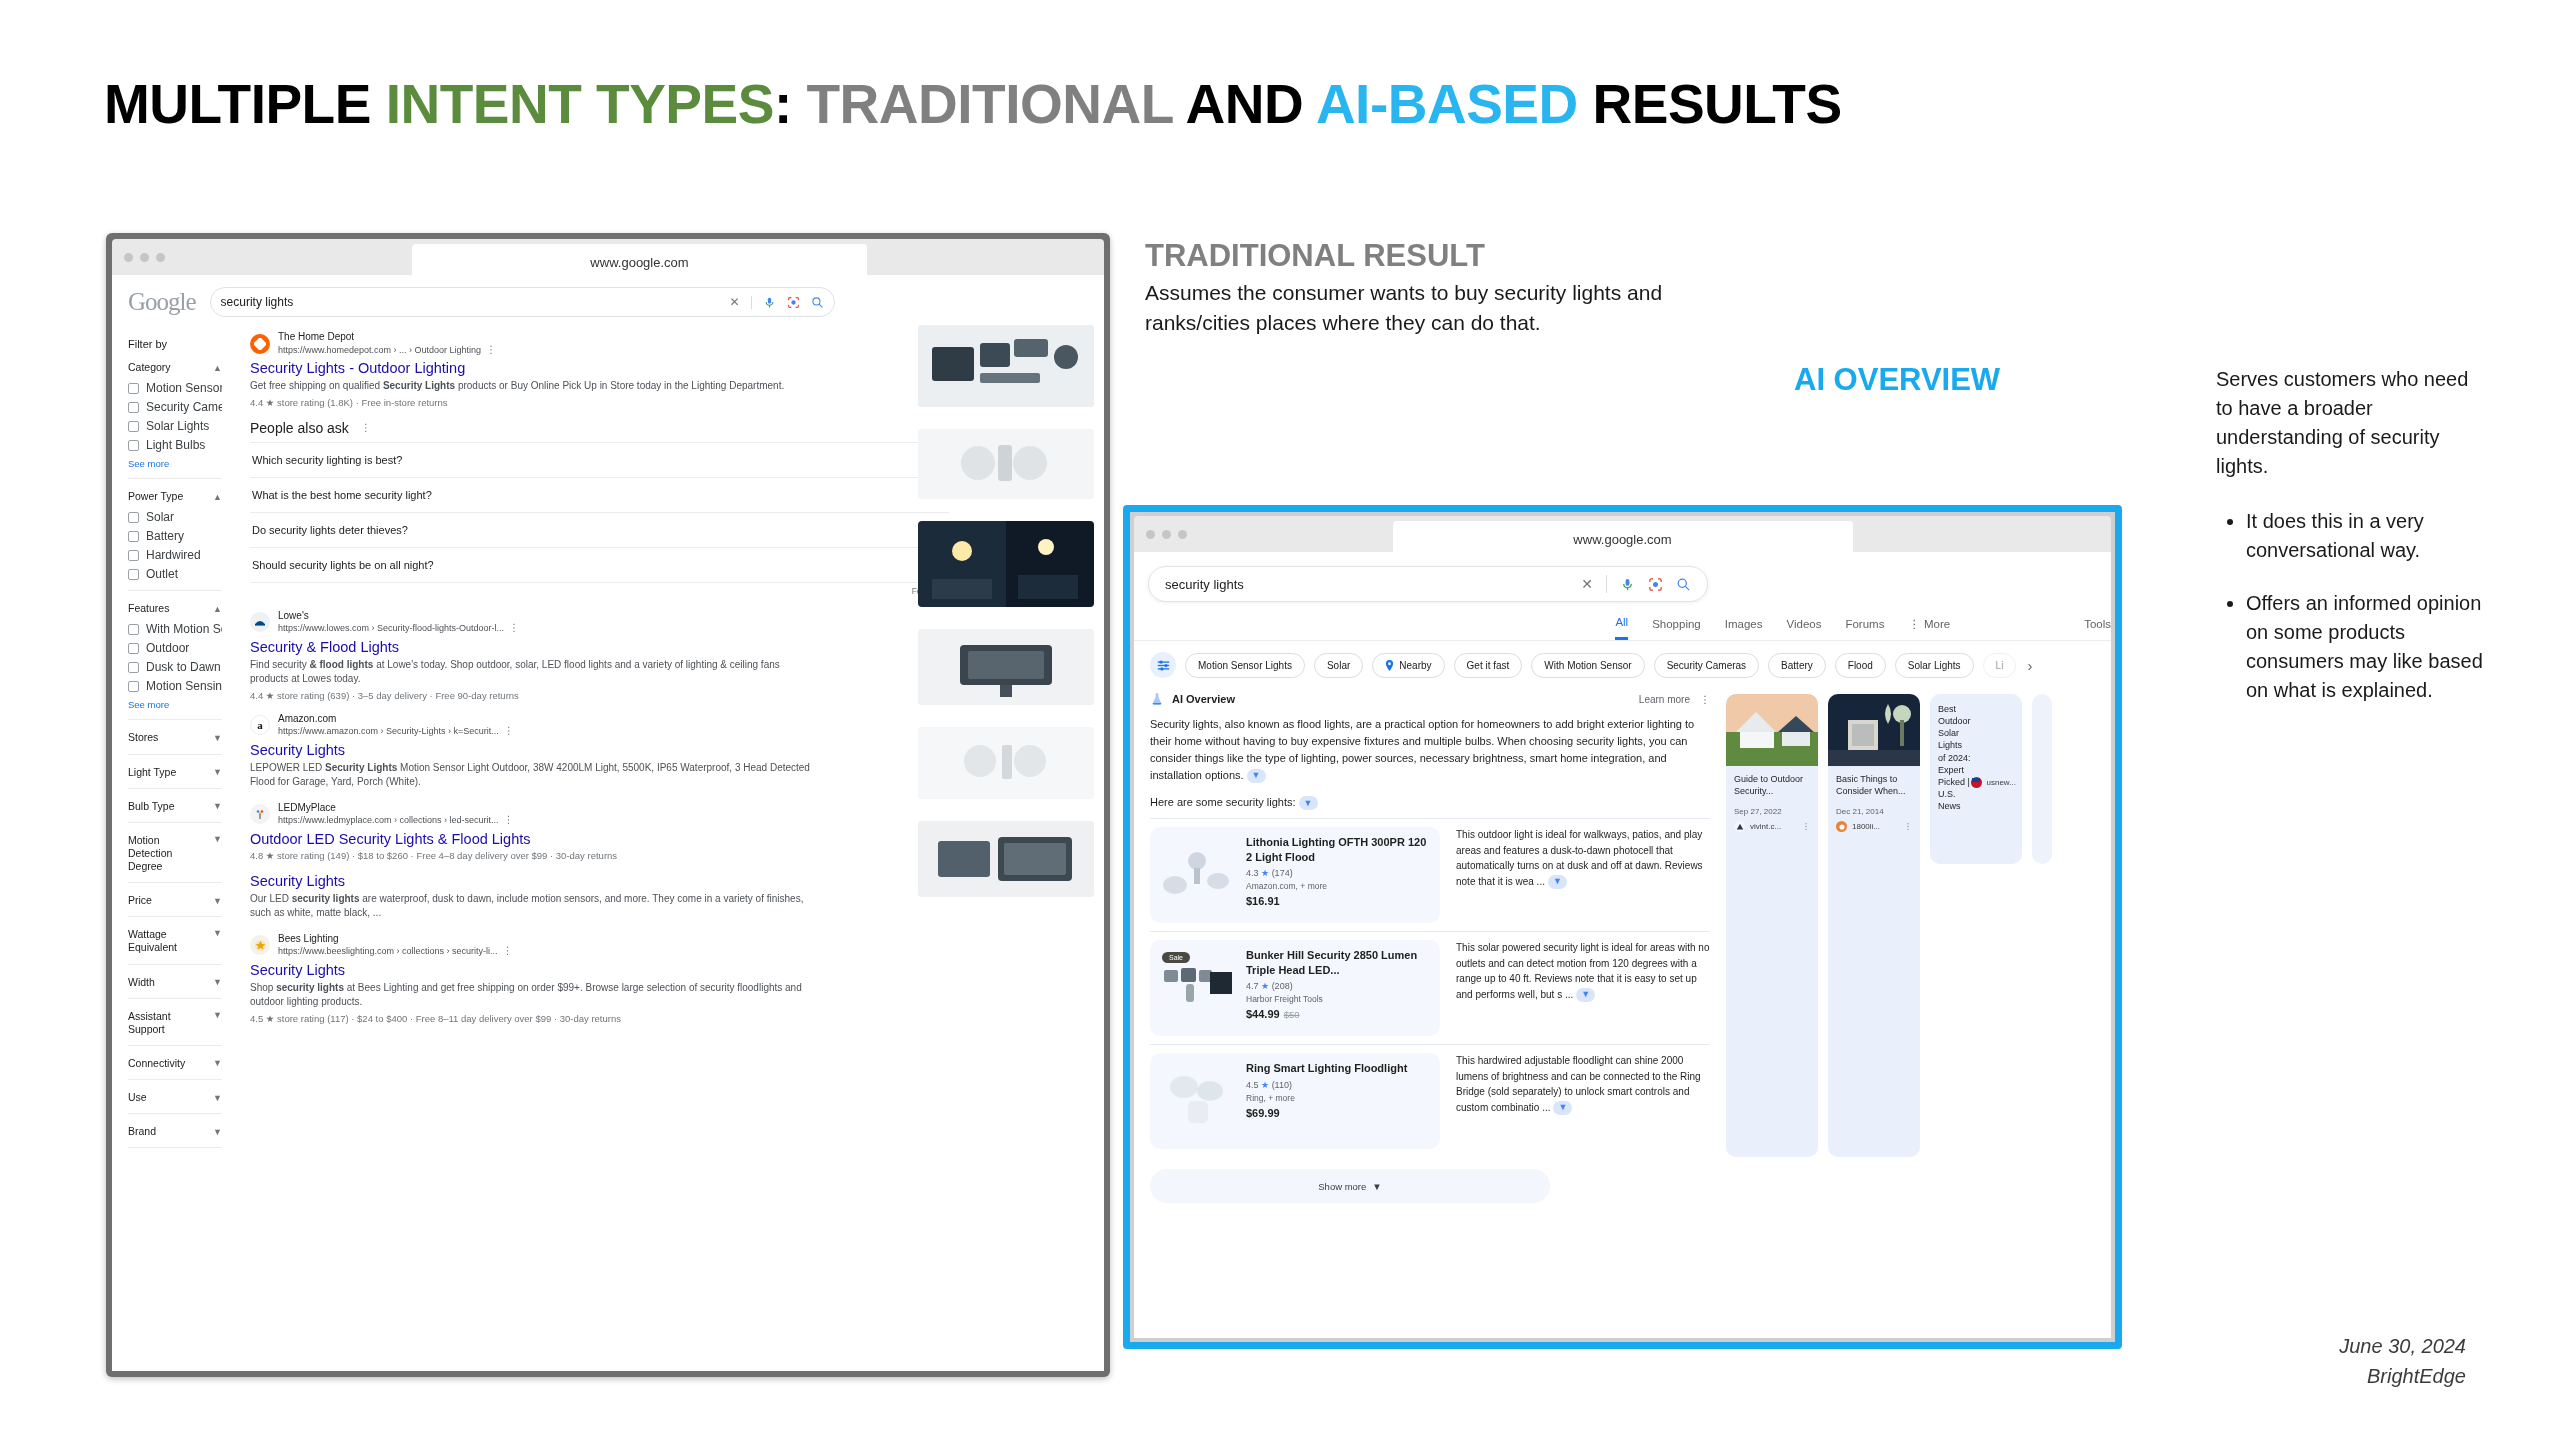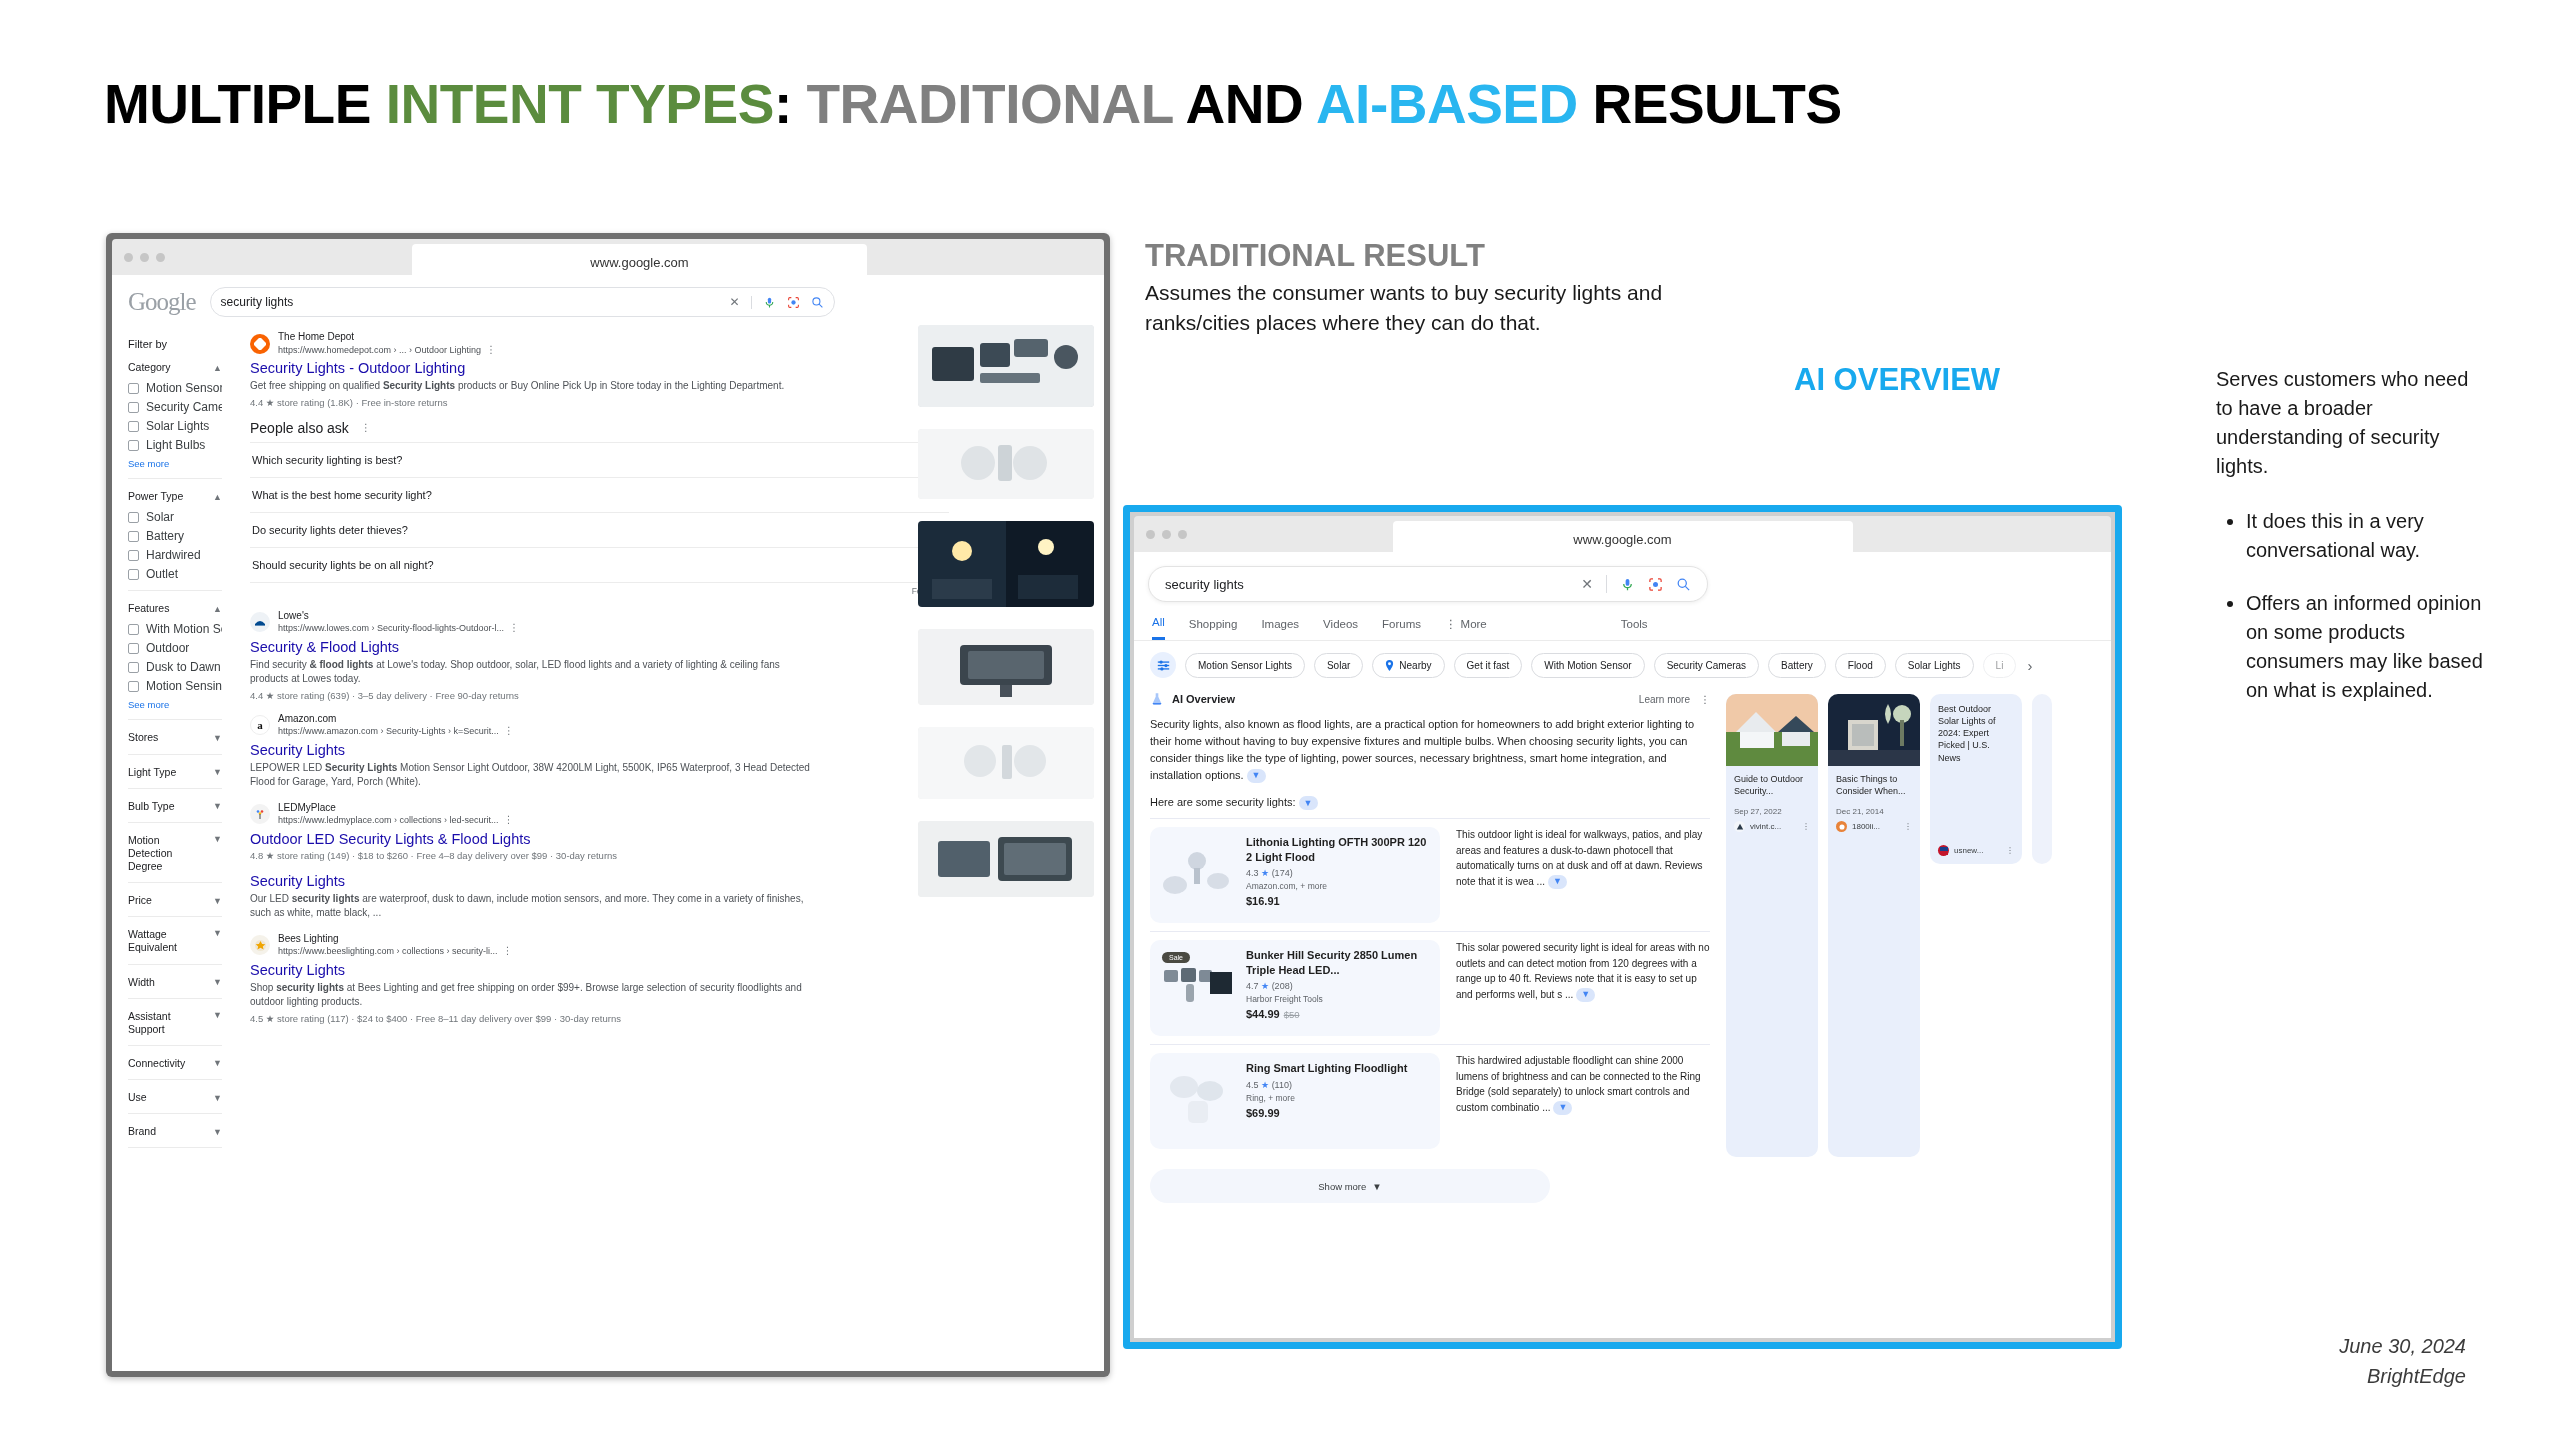--- a/index.html
+++ b/index.html
@@ -115,21 +115,21 @@
     padding: 4px;
   }
   .ai-page { background: #fff; height: calc(100% - 36px); overflow: hidden; position: relative; }
   .ai-searchbox {
     margin: 14px 0 0 14px; width: 560px; height: 36px; background: #fff;
     border: 1px solid #e3e3e3; border-radius: 20px;
     display: flex; align-items: center; padding: 0 16px; gap: 13px;
     font-size: 13px; color: #202124; box-shadow: 0 1px 4px rgba(0,0,0,.07);
   }
   .ai-tabs { display: flex; align-items: center; gap: 24px; padding: 14px 0 0 18px;
-             font-size: 11.5px; color: #5f6368; border-bottom: 1px solid #ebebeb; }
+             font-size: 11.5px; color: #5f6368; border-bottom: 1px solid #ebebeb; justify-content: flex-end; }
   .ai-tabs .tab { padding-bottom: 9px; white-space: nowrap; }
   .ai-tabs .tab.active { color: #1a73e8; border-bottom: 3px solid #1a73e8; }
   .ai-tabs .tools { margin-left: 110px; }
   .chips { display: flex; align-items: center; gap: 9px; padding: 11px 0 10px 16px; }
   .chip-sq { width: 26px; height: 26px; border-radius: 50%; background: #e8f0fe;
              display:flex;align-items:center;justify-content:center; flex:none; }
   .chip { border: 1px solid #dadce0; border-radius: 16px; padding: 6px 12px;
           font-size: 10px; color: #202124; white-space: nowrap; display:flex; align-items:center; gap:5px; }
   .chips-arrow { color: #5f6368; font-size: 15px; margin-left: 2px; }
 
@@ -747,21 +747,21 @@
                       <circle cx="4" cy="4" r="3.4" fill="#fff"></circle>
                     </svg>
                   </span>
                 <span class="src-dom">1800li...</span>
                 <span class="src-kebab">⋮</span>
               </div>
             </div>
           </div>
 
           <div class="src-card notext" style="height:170px">
-            <div class="src-body" style="display:flex;flex-direction:column;height:100%">
+            <div class="src-body" style="display:flex;flex-direction:row;height:100%">
               <div class="src-title">Best Outdoor Solar Lights of 2024: Expert Picked | U.S. News</div>
               <div style="flex:1"></div>
               <div class="src-foot">
                 <span class="src-fav" style="background:#c3152b;display:inline-flex;align-items:center;justify-content:center">
                     <svg width="8" height="8" viewBox="0 0 10 10">
                       <rect width="10" height="10" fill="#1b3f8b"></rect>
                       <rect y="5" width="10" height="5" fill="#c3152b"></rect>
                     </svg>
                   </span>
                 <span class="src-dom">usnew...</span>

